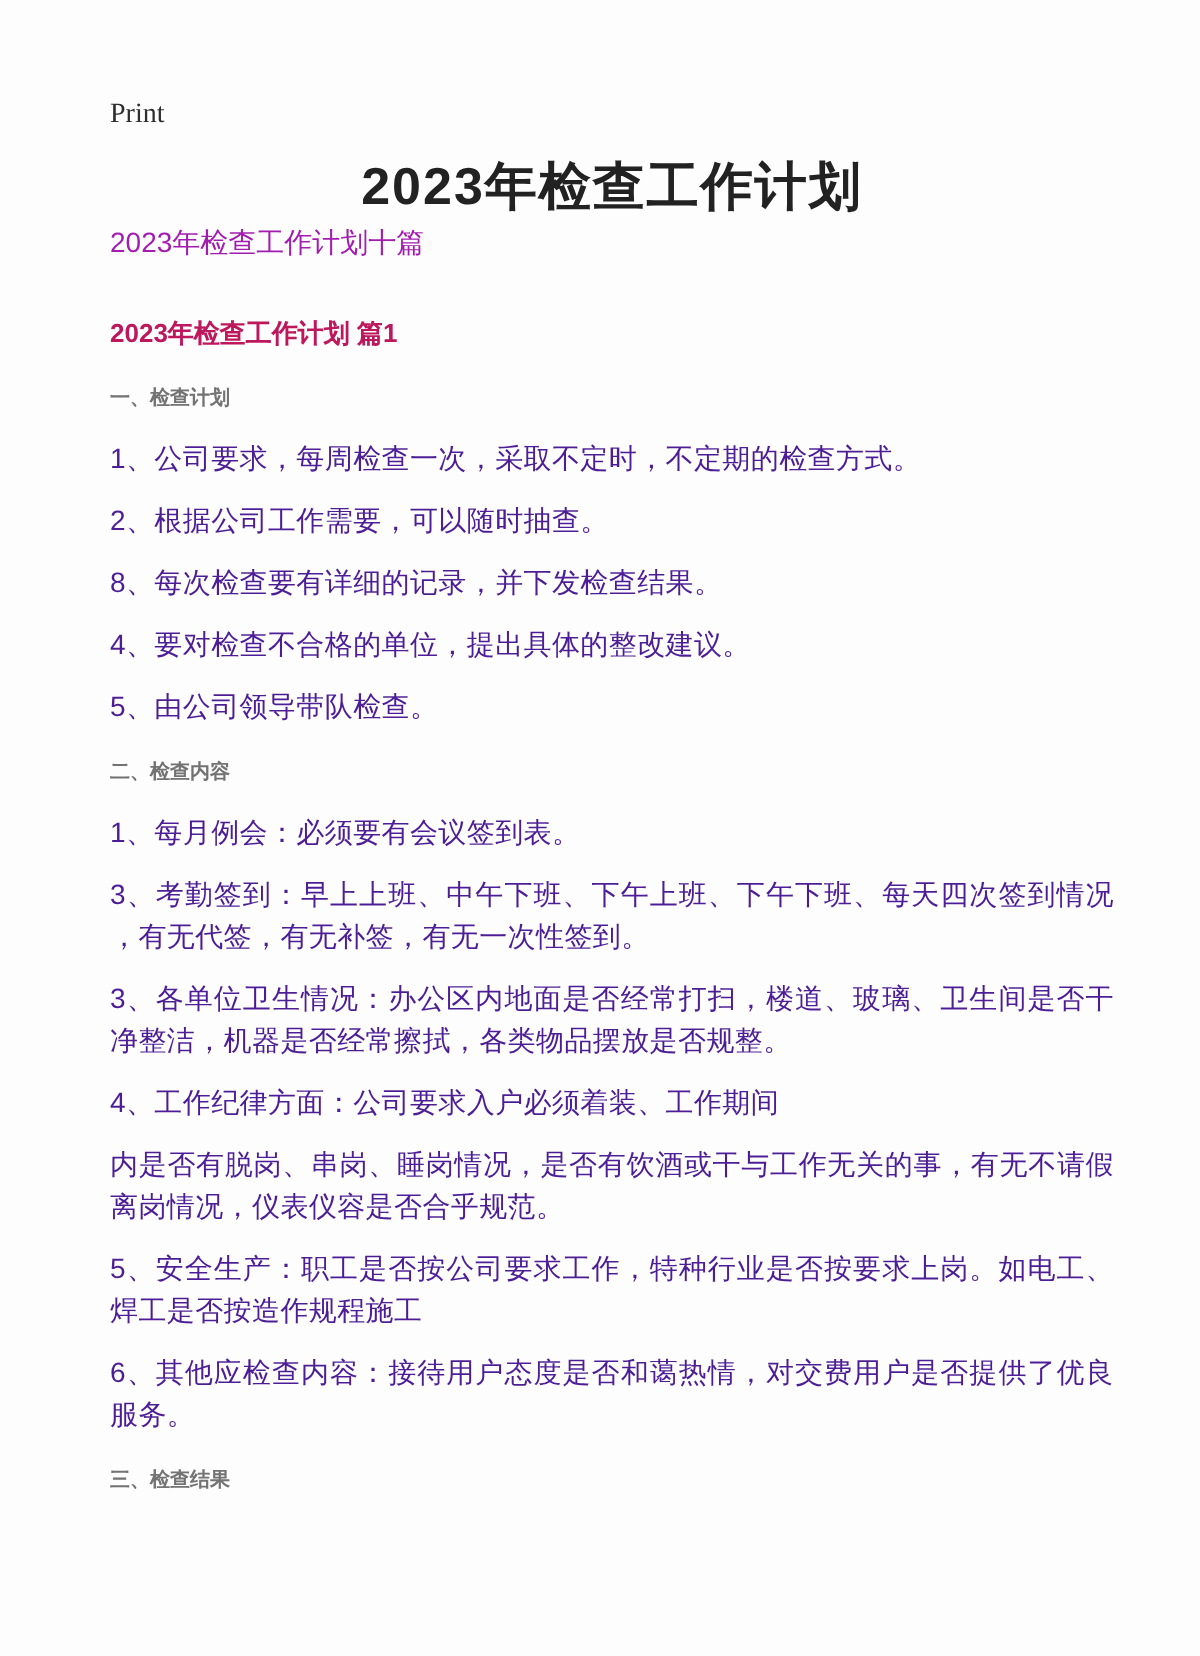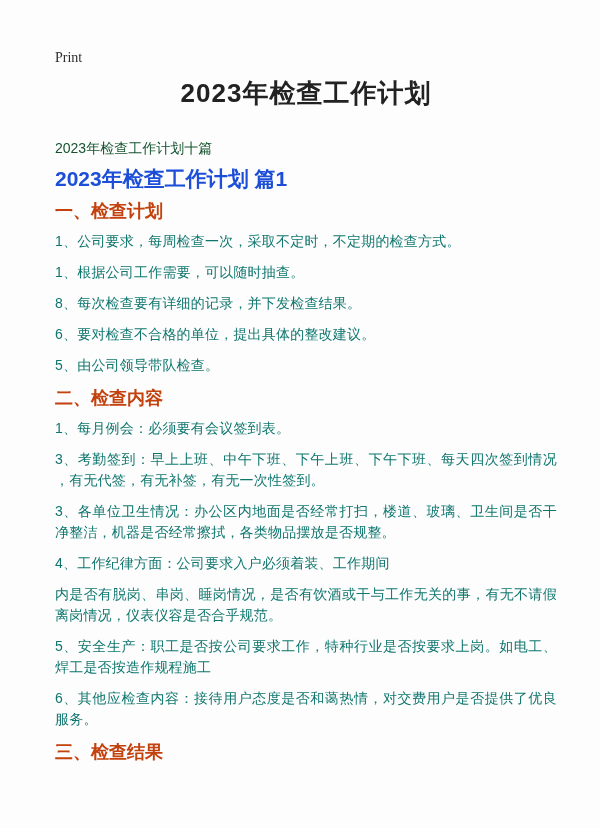--- a/index.html
+++ b/index.html
@@ -28,45 +28,45 @@
   .doc-title {
     margin-top: 14px;
     text-align: center;
     font-size: 26px;
     font-weight: bold;
     letter-spacing: 1px;
     color: #222;
     line-height: 26px;
   }
   .doc-subtitle {
-    margin-top: 33px;
+    margin-top: 6px;
     font-size: 14px;
     line-height: 19px;
-    color: #14532d;
+    color: #a21caf;
   }
   .piece-heading {
-    margin-top: 11px;
-    font-size: 21px;
+    margin-top: 26px;
+    font-size: 13px;
     font-weight: bold;
     line-height: 20px;
-    color: #1d4ed8;
+    color: #be185d;
   }
   .section-heading {
     margin: 12px 0 9px 0;
-    font-size: 18px;
+    font-size: 10px;
     font-weight: bold;
     line-height: 21px;
-    color: #c2410c;
+    color: #737373;
   }
   .para {
     font-size: 14px;
     line-height: 21px;
     margin-bottom: 10px;
     letter-spacing: 0.2px;
-    color: #0f766e;
+    color: #4c1d95;
     line-break: anywhere;
     word-break: break-all;
     text-align: justify;
   }
   .content { width: 502px; }
 </style>
 </head>
 <body>
 
 <div class="page">
@@ -77,23 +77,23 @@
 
   <div class="content">
 
     <p class="doc-subtitle">2023年检查工作计划十篇</p>
 
     <h2 class="piece-heading">2023年检查工作计划 篇1</h2>
 
     <h3 class="section-heading">一、检查计划</h3>
 
     <p class="para">1、公司要求，每周检查一次，采取不定时，不定期的检查方式。</p>
-    <p class="para">1、根据公司工作需要，可以随时抽查。</p>
+    <p class="para">2、根据公司工作需要，可以随时抽查。</p>
     <p class="para">8、每次检查要有详细的记录，并下发检查结果。</p>
-    <p class="para">6、要对检查不合格的单位，提出具体的整改建议。</p>
+    <p class="para">4、要对检查不合格的单位，提出具体的整改建议。</p>
     <p class="para">5、由公司领导带队检查。</p>
 
     <h3 class="section-heading">二、检查内容</h3>
 
     <p class="para">1、每月例会：必须要有会议签到表。</p>
     <p class="para">3、考勤签到：早上上班、中午下班、下午上班、下午下班、每天四次签到情况，有无代签，有无补签，有无一次性签到。</p>
     <p class="para">3、各单位卫生情况：办公区内地面是否经常打扫，楼道、玻璃、卫生间是否干净整洁，机器是否经常擦拭，各类物品摆放是否规整。</p>
     <p class="para">4、工作纪律方面：公司要求入户必须着装、工作期间</p>
     <p class="para">内是否有脱岗、串岗、睡岗情况，是否有饮酒或干与工作无关的事，有无不请假离岗情况，仪表仪容是否合乎规范。</p>
     <p class="para">5、安全生产：职工是否按公司要求工作，特种行业是否按要求上岗。如电工、焊工是否按造作规程施工</p>

